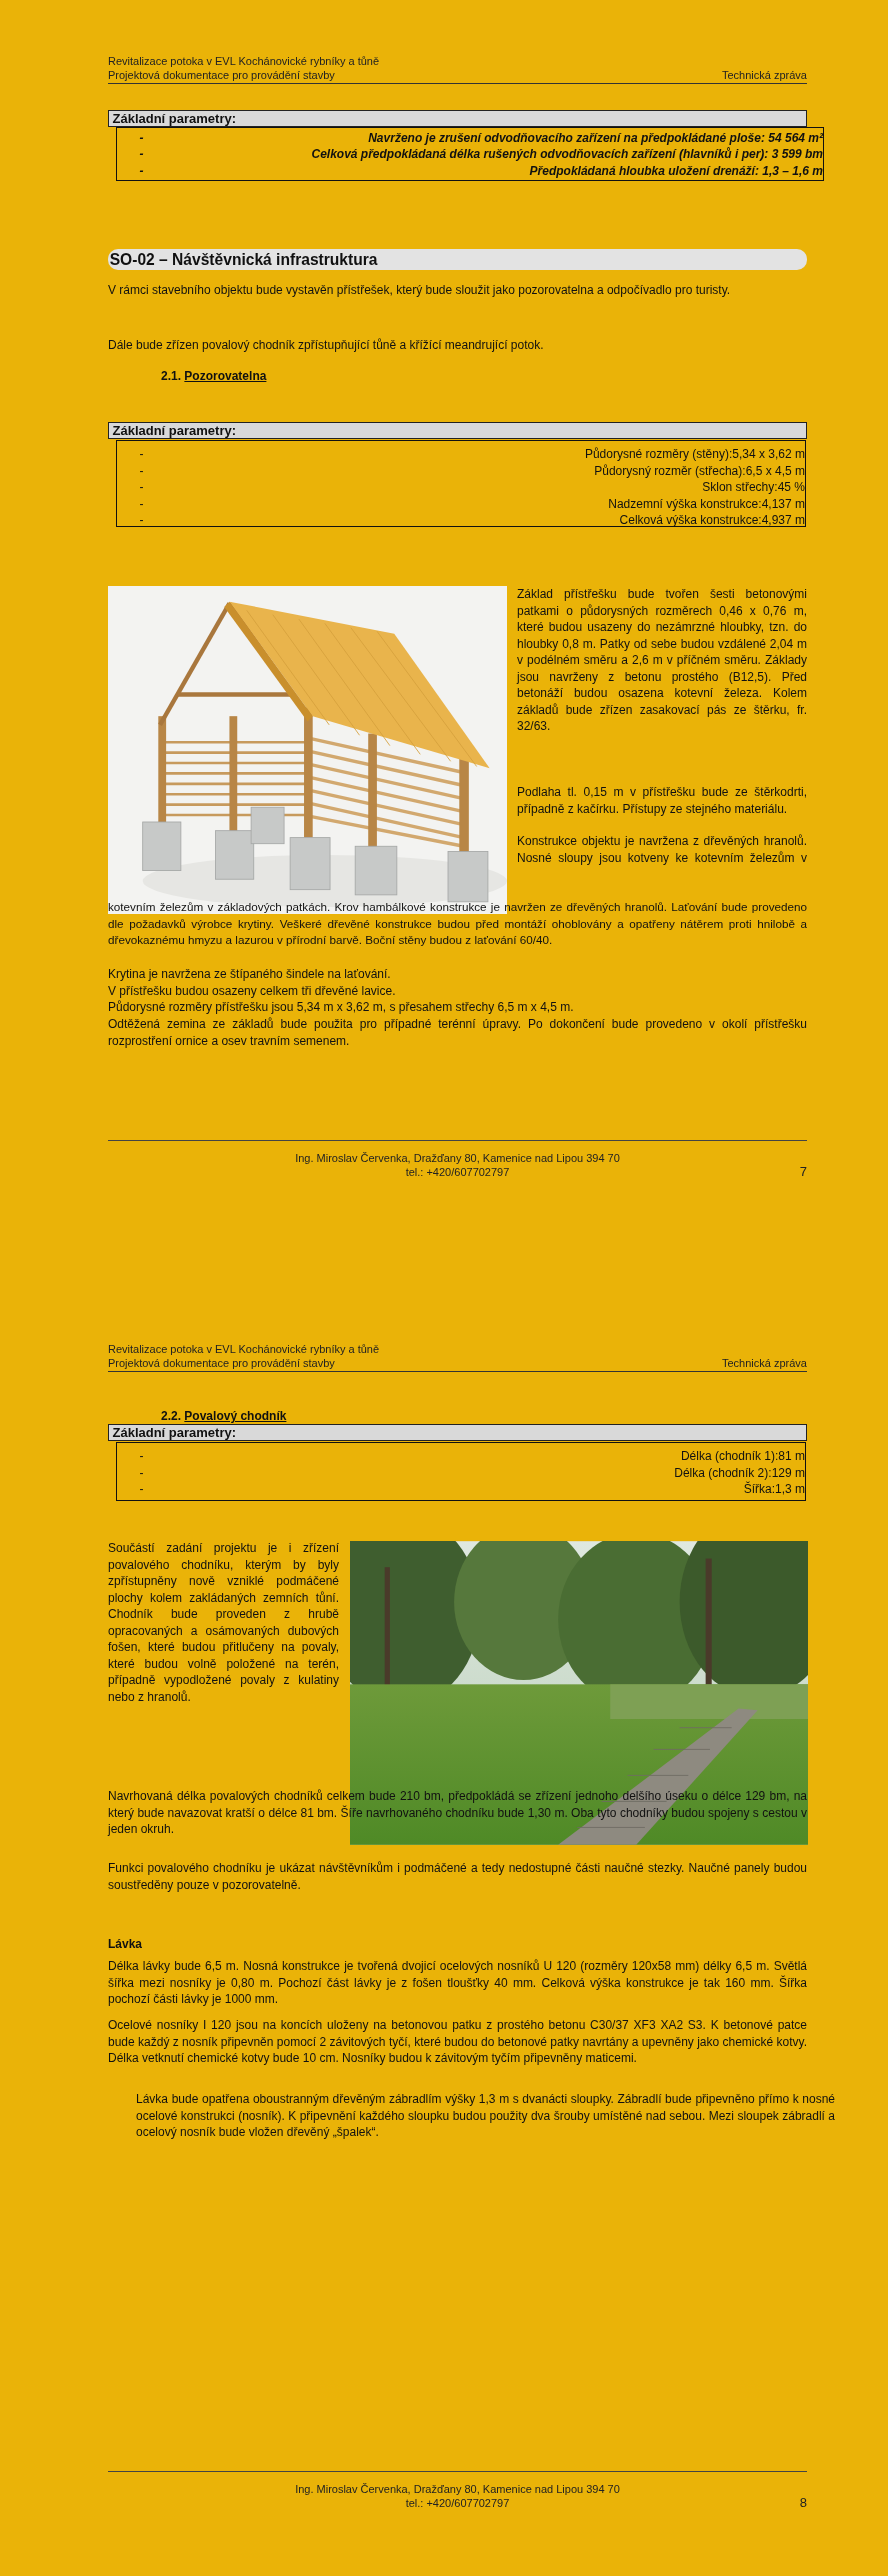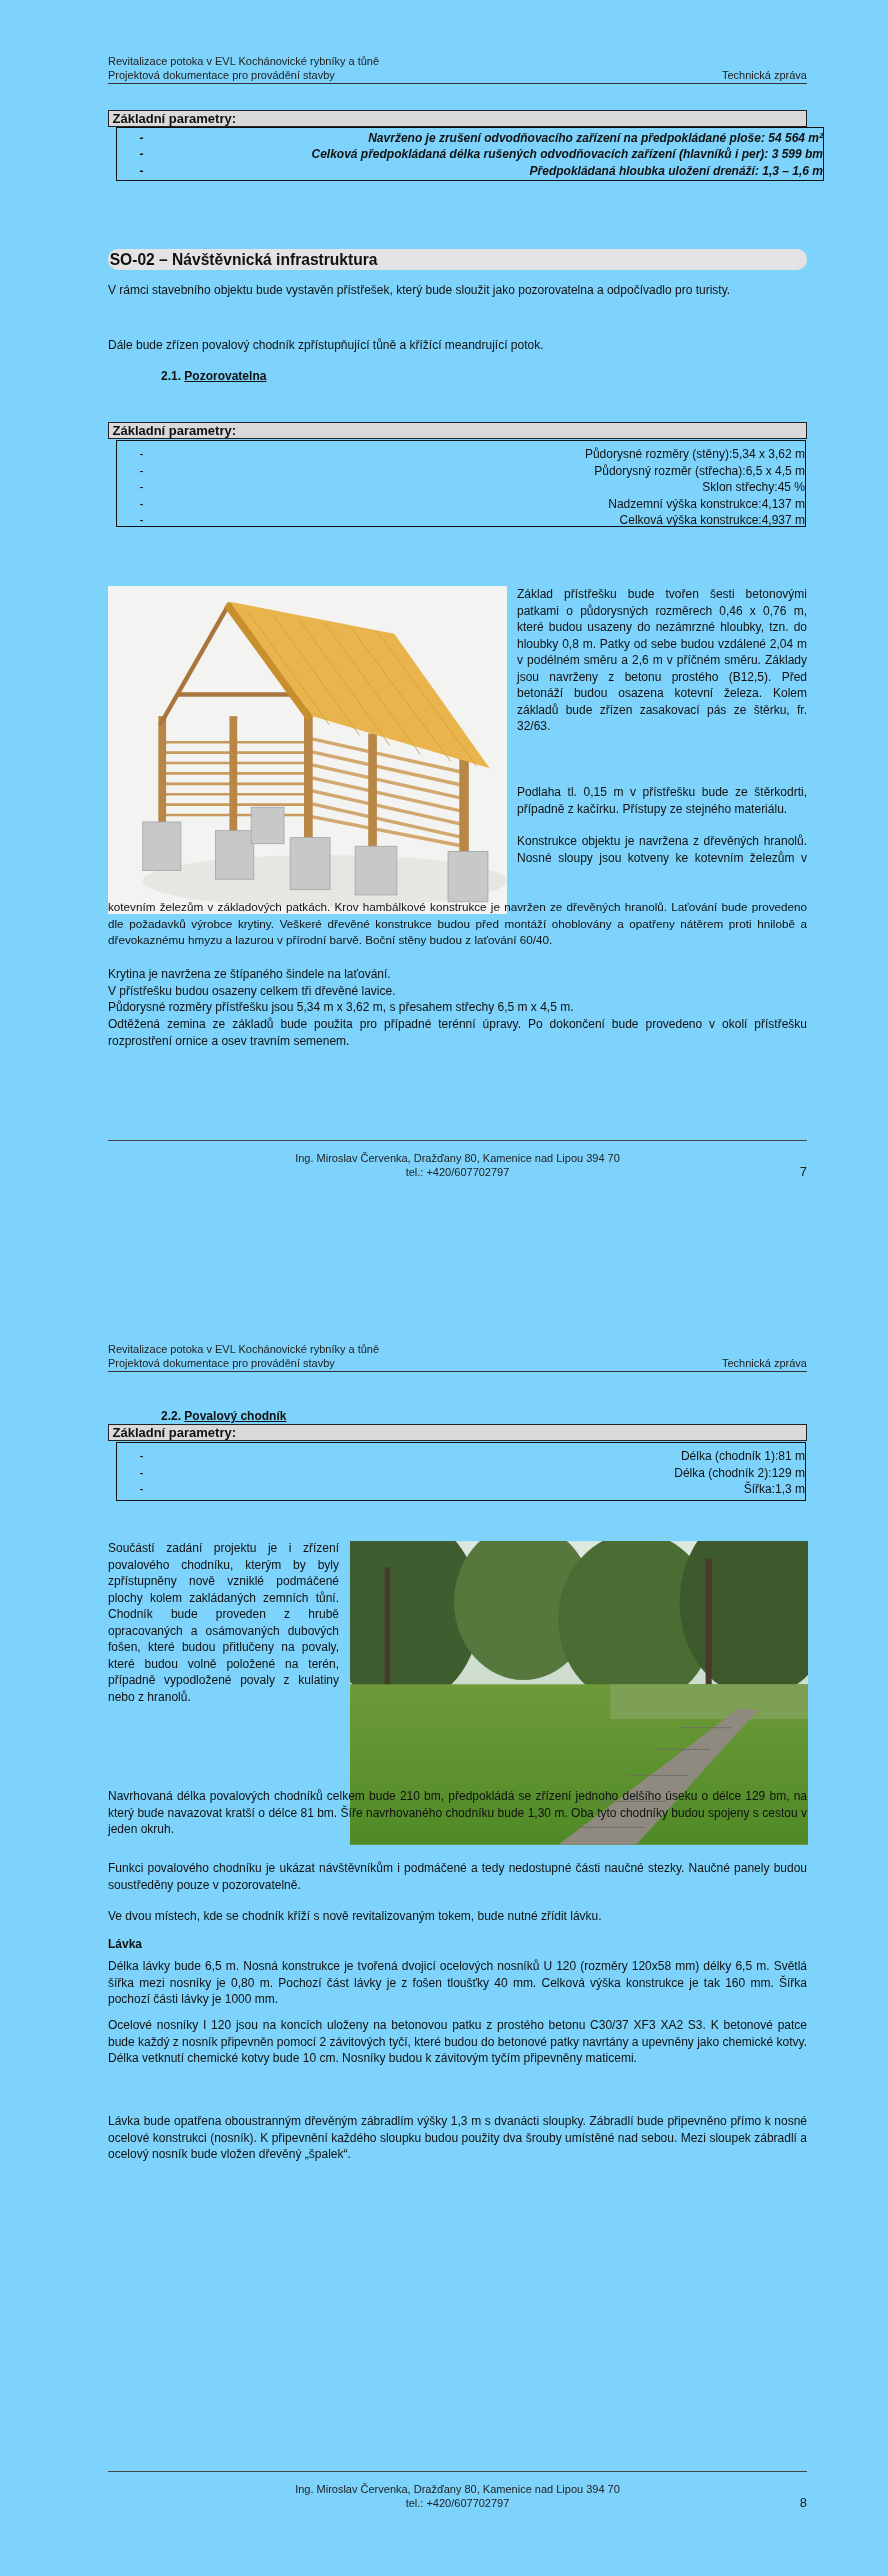--- a/index.html
+++ b/index.html
@@ -1,17 +1,17 @@
 <!DOCTYPE html>
 <html style="font-size:14px"><head>
 <meta charset="utf-8">
 <style>
   html, body { margin: 0; padding: 0; background: #ffffff; }
   body { width: 888px; height: 2576px; position: relative; font-family: "Liberation Sans", sans-serif; color: #111; overflow: hidden; }
-  .page { position: absolute; left: 0; width: 888px; height: 1288px; background: #7dd3fc; }
+  .page { position: absolute; left: 0; width: 888px; height: 1288px; background: #eab308; }
   .page1 { top: 0; }
   .page2 { top: 1288px; }
 
   .hdr { position: absolute; left: 108px; width: 699px; font-size: 11px; line-height: 14px; color: #222; }
   .hdr .row2 { display: flex; justify-content: space-between; border-bottom: 0.9px solid #333; padding-bottom: 0.9px; }
 
   .param-head { position: absolute; left: 108px; width: 699px; height: 17.3px; background: #d9d9d9; border: 0.9px solid #222; box-sizing: border-box; font-weight: bold; font-size: 13px; line-height: 15.6px; padding-left: 3.5px; }
   .param-box { position: absolute; left: 116px; border: 1.7px solid #111; border-top: 0.9px solid #111; box-sizing: border-box; font-size: 12px; }
   .param-box ul { list-style: none; margin: 0; padding: 0; text-align: right; }
   .param-box li { position: relative; padding-left: 31px; line-height: 16.5px; white-space: nowrap; }
@@ -213,26 +213,25 @@
           <line x1="350" y1="240" x2="415" y2="240"></line>
         <line x1="380" y1="215" x2="440" y2="215"></line>
       </g>
     </svg>
   </div>
 
   <div class="float-text" style="left:108px; top:252px; width:231px;">Součástí zadání projektu je i zřízení povalového chodníku, kterým by byly zpřístupněny nově vzniklé podmáčené plochy kolem zakládaných zemních tůní. Chodník bude proveden z hrubě opracovaných a osámovaných dubových fošen, které budou přitlučeny na povaly, které budou volně položené na terén, případně vypodložené povaly z kulatiny nebo z hranolů.</div>
   <div class="float-text" style="left:108px; top:500px; width:699px;">Navrhovaná délka povalových chodníků celkem bude 210 bm, předpokládá se zřízení jednoho delšího úseku o délce 129 bm, na který bude navazovat kratší o délce 81 bm. Šíře navrhovaného chodníku bude 1,30 m. Oba tyto chodníky budou spojeny s cestou v jeden okruh.</div>
 
   <div class="para" style="top:572px;">Funkci povalového chodníku je ukázat návštěvníkům i podmáčené a tedy nedostupné části naučné stezky. Naučné panely budou soustředěny pouze v pozorovatelně.</div>
-  <div class="para" style="top:620px;">Ve dvou místech, kde se chodník kříží s nově revitalizovaným tokem, bude nutné zřídit lávku.</div>
 
   <div class="lavka-h" style="top:649px;">Lávka</div>
   <div class="para" style="top:670px;">Délka lávky bude 6,5 m. Nosná konstrukce je tvořená dvojicí ocelových nosníků U 120 (rozměry 120x58 mm) délky 6,5 m. Světlá šířka mezi nosníky je 0,80 m. Pochozí část lávky je z fošen tloušťky 40 mm. Celková výška konstrukce je tak 160 mm. Šířka pochozí části lávky je 1000 mm.</div>
   <div class="para" style="top:729px;">Ocelové nosníky I 120 jsou na koncích uloženy na betonovou patku z prostého betonu C30/37 XF3 XA2 S3. K betonové patce bude každý z nosník připevněn pomocí 2 závitových tyčí, které budou do betonové patky navrtány a upevněny jako chemické kotvy. Délka vetknutí chemické kotvy bude 10 cm. Nosníky budou k závitovým tyčím připevněny maticemi.</div>
-  <div class="para" style="top:825px;">Lávka bude opatřena oboustranným dřevěným zábradlím výšky 1,3 m s dvanácti sloupky. Zábradlí bude připevněno přímo k nosné ocelové konstrukci (nosník). K připevnění každého sloupku budou použity dva šrouby umístěné nad sebou. Mezi sloupek zábradlí a ocelový nosník bude vložen dřevěný „špalek“.</div>
+  <div class="para" style="top:803px;margin-left:28px;">Lávka bude opatřena oboustranným dřevěným zábradlím výšky 1,3 m s dvanácti sloupky. Zábradlí bude připevněno přímo k nosné ocelové konstrukci (nosník). K připevnění každého sloupku budou použity dva šrouby umístěné nad sebou. Mezi sloupek zábradlí a ocelový nosník bude vložen dřevěný „špalek“.</div>
 
   <div class="footer" style="top:1183px; padding-top:10.4px;">
     <div>Ing. Miroslav Červenka, Dražďany 80, Kamenice nad Lipou 394 70</div>
     <div>tel.: +420/607702797</div>
     <div class="pg">8</div>
   </div>
 </div>
 
 
 </body></html>

